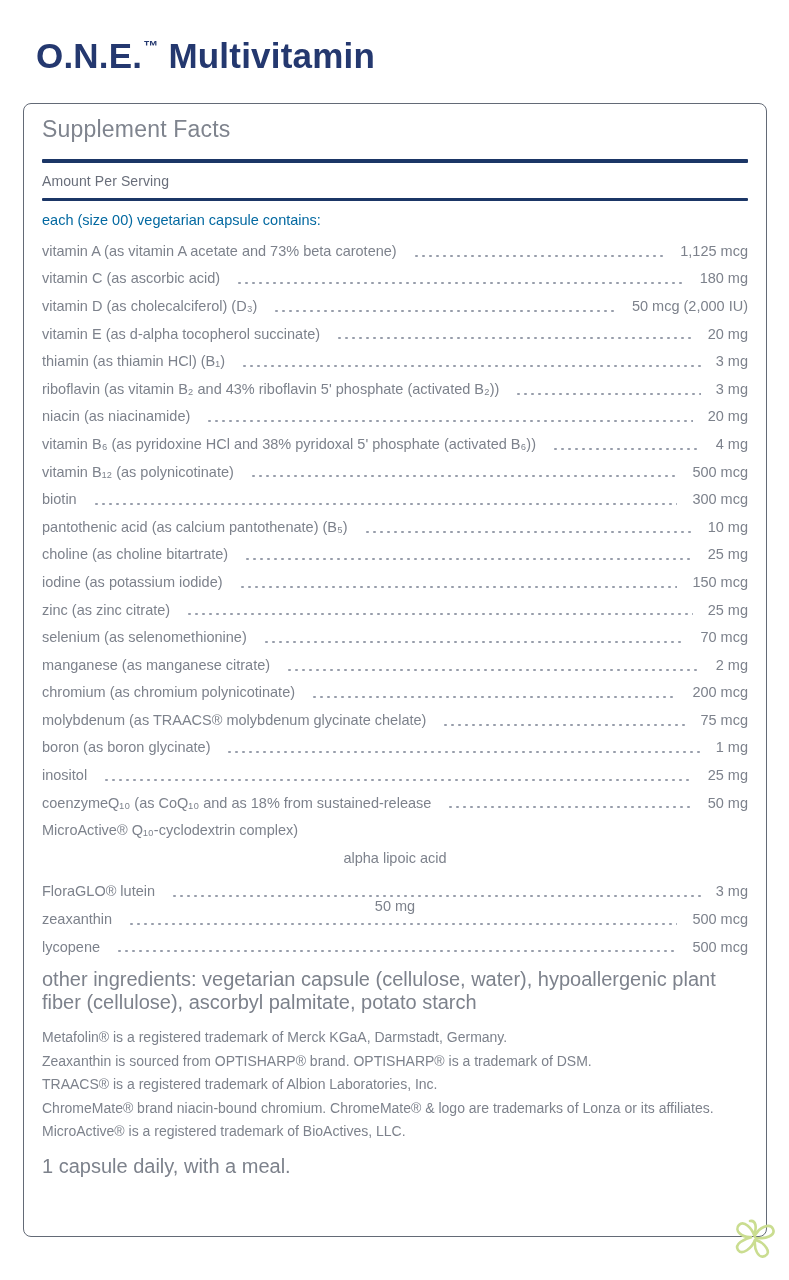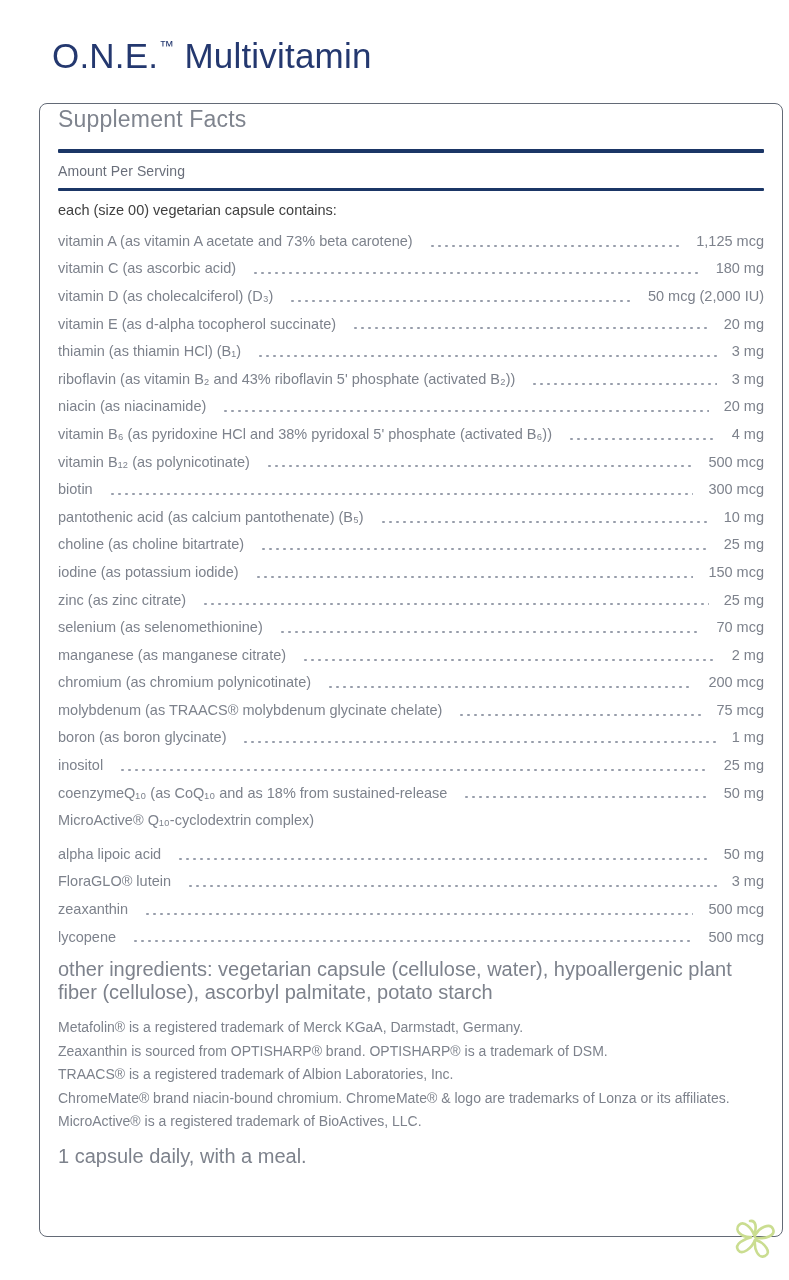--- a/index.html
+++ b/index.html
@@ -10,48 +10,48 @@
     position: relative;
     width: 789px;
     height: 1280px;
     background: #ffffff;
     overflow: hidden;
   }
 
   
   .title {
     position: absolute;
-    left: 52px;
+    left: 36px;
     top: 36px;
     font-size: 35px;
-    font-weight: 400;
+    font-weight: 700;
     color: #24386f;
     letter-spacing: 0.2px;
     white-space: nowrap;
   }
   .title .tm {
     font-size: 15px;
     vertical-align: super;
     position: relative;
     top: -4px;
     margin-left: 1px;
   }
   .title .product { margin-left: 10px; }
 
   
   .facts-box {
     position: absolute;
-    left: 39px;
+    left: 23px;
     top: 103px;
     width: 744px;
     height: 1134px;
     border: 1.5px solid #636a76;
     border-radius: 8px;
     background: #ffffff;
-    padding: 2px 18px 0 18px;
+    padding: 12px 18px 0 18px;
   }
 
   .facts-heading {
     font-size: 23px;
     font-weight: 400;
     color: #7f848e;
     letter-spacing: 0.2px;
   }
 
   .rule { background: #1b3666; border-radius: 1px; }
@@ -61,36 +61,36 @@
   .amount-header {
     font-size: 14px;
     font-weight: 400;
     color: #696e7a;
     margin: 10px 0 9px 0;
     letter-spacing: 0.1px;
   }
 
   .serving-line {
     font-size: 14.5px;
-    color: #404040;
+    color: #0369a1;
     margin: 9px 0 0 0;
     line-height: 20px;
   }
 
   #rows { margin-top: 7px; }
 
   .row {
     display: flex;
     align-items: center;
     height: 27.6px;
     font-size: 14.5px;
     color: #7d828c;
     gap: 12px;
   }
-  .row.gap-top { margin-top: 6px; }
+  .row.gap-top { margin-top: 6px; flex-direction: column; }
   .row .label { white-space: nowrap; }
   .row .dots {
     flex: 1;
     height: 2px;
     align-self: flex-end;
     margin: 0 3px 8px 4px;
     background-image: radial-gradient(circle, #979daa 1.05px, rgba(0,0,0,0) 1.35px);
     background-size: 7px 2px;
     background-repeat: repeat-x;
     background-position: left bottom;

